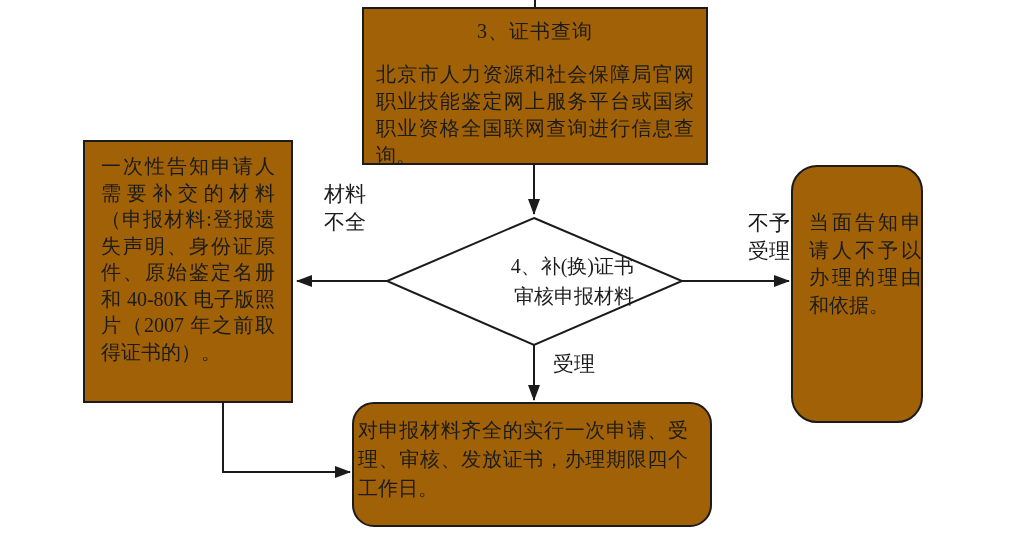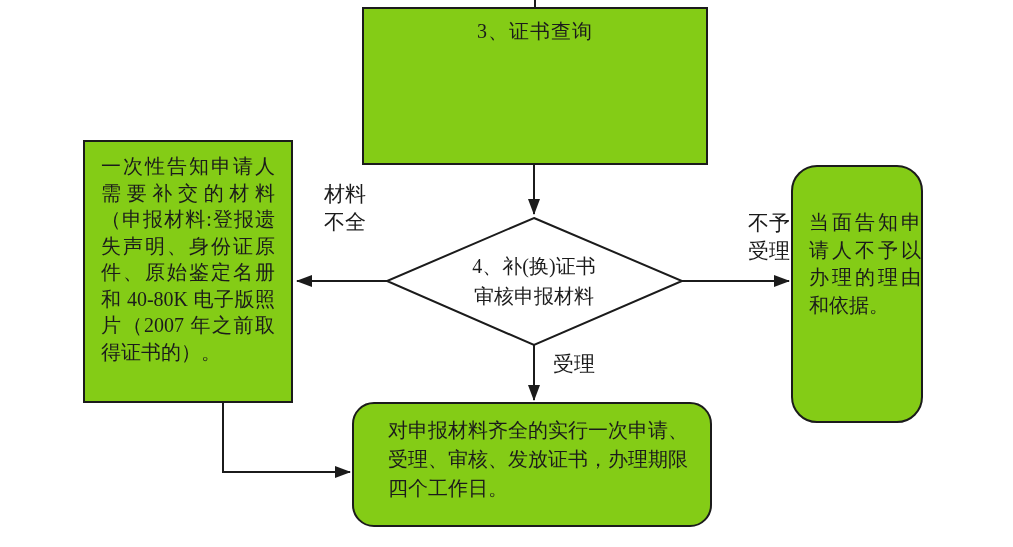--- a/index.html
+++ b/index.html
@@ -18,44 +18,44 @@
   }
   .connectors {
     position: absolute;
     left: 0; top: 0;
     width: 1013px;
     height: 547px;
   }
   .node {
     position: absolute;
     box-sizing: border-box;
-    background: #84cc16;
+    background: #a16207;
     border: 2px solid #1b1b1b;
     font-size: 20px;
   }
   .node-rect-top    { left: 362px; top: 7px;   width: 346px; height: 158px; }
   .node-rect-left   { left: 83px;  top: 140px; width: 210px; height: 263px; padding: 11px 16px 16px 16px; line-height: 26.5px; text-align: justify; text-align-last: left; }
   .node-round-right { left: 791px; top: 165px; width: 132px; height: 258px; border-radius: 26px; padding: 42px 0 0 16px; line-height: 27.5px; text-align: justify; text-align-last: left; }
-  .node-round-bottom{ left: 352px; top: 402px; width: 360px; height: 125px; border-radius: 22px; padding: 12px 22px 0 34px; line-height: 29px; text-align: justify; text-align-last: left; }
+  .node-round-bottom{ left: 352px; top: 402px; width: 360px; height: 125px; border-radius: 22px; padding: 12px 22px 0 4px; line-height: 29px; text-align: justify; text-align-last: left; }
   .node-title {
     text-align: center;
     margin-top: 9px;
     letter-spacing: 1px;
   }
   .node-body {
     margin: 16px 12px 0 12px;
     line-height: 27px;
     text-align: justify;
     text-align-last: left;
   }
   .diamond-label {
     position: absolute;
     left: 434px; top: 251px;
     width: 200px;
-    text-align: center;
+    text-align: right;
     font-size: 20px;
     line-height: 30px;
     white-space: pre-line;
   }
   .edge-label {
     position: absolute;
     font-size: 21px;
     line-height: 28px;
     white-space: pre-line;
     font-family: Liberation Serif, serif;
@@ -86,20 +86,21 @@
 
     <line x1="534" y1="345" x2="534" y2="400" marker-end="url(#arrow)"></line>
 
     <polyline points="223,403 223,472 350,472" marker-end="url(#arrow)"></polyline>
 
     <polygon points="534,218 682,281 534,345 387,281" fill="#ffffff"></polygon>
   </svg>
 
   <div class="node node-rect-top">
     <div class="node-title">3、证书查询</div>
+    <div class="node-body">北京市人力资源和社会保障局官网职业技能鉴定网上服务平台或国家职业资格全国联网查询进行信息查询。</div>
   </div>
 
   <div class="diamond-label">4、补(换)证书
 审核申报材料</div>
 
   <div class="node node-rect-left">一次性告知申请人需要补交的材料（申报材料:登报遗失声明、身份证原件、原始鉴定名册和 40-80K 电子版照片（2007 年之前取得证书的）。</div>
 
   <div class="node node-round-right">当面告知申请人不予以办理的理由和依据。</div>
 
   <div class="node node-round-bottom">对申报材料齐全的实行一次申请、受理、审核、发放证书，办理期限四个工作日。</div>

